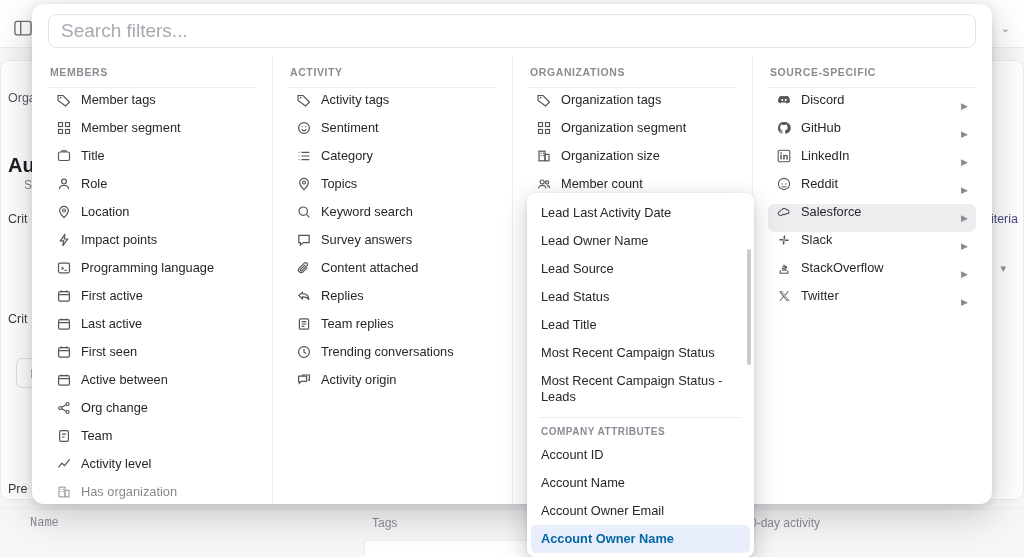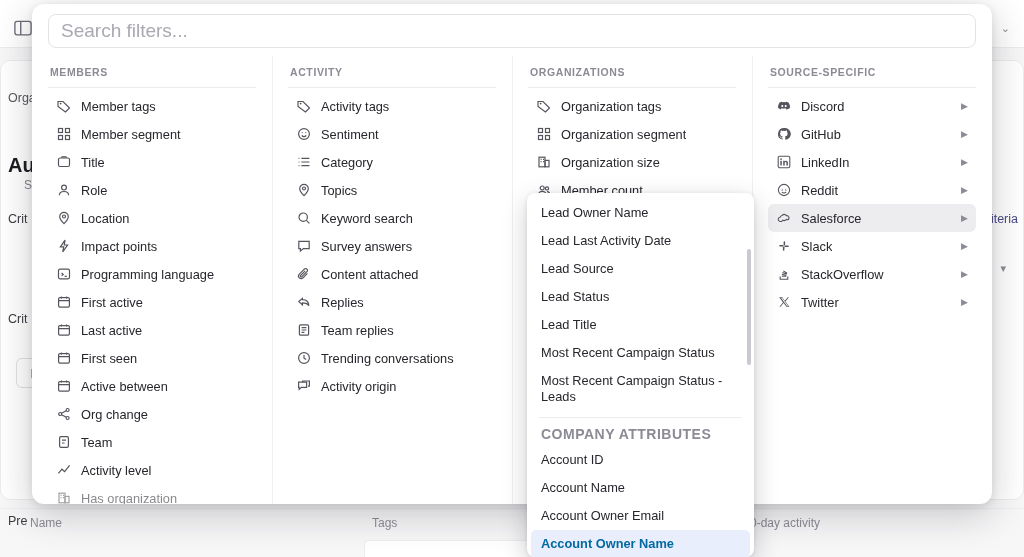--- a/index.html
+++ b/index.html
@@ -44,27 +44,27 @@
   }
   .bg-select-chevron {
     position: absolute; right: 18px; top: 262px; font-size: 11px; color: #8b8b95;
   }
   .bg-box {
     position: absolute; left: 16px; top: 358px; width: 36px; height: 30px;
     border: 1px solid #e0e0e4; border-radius: 6px; background: #fff;
     display: flex; align-items: center; justify-content: center;
     font-size: 13px; color: #55555e;
   }
-  .bg-pre { position: absolute; left: 8px; top: 482px; font-size: 12.5px; color: #3c3c44; margin-top: 32px; }
+  .bg-pre { position: absolute; left: 8px; top: 482px; font-size: 12.5px; color: #3c3c44; }
   .bg-table-head {
     position: absolute; left: 0; top: 508px; width: 1024px; height: 30px;
     border-top: 1px solid #eeeef0;
   }
   .bg-th { position: absolute; top: 516px; font-size: 12px; color: #8c8c96; }
-  .bg-th.c1 { left: 30px; }
+  .bg-th.c1 { left: 30px; font-family: Liberation Mono, monospace; }
   .bg-th.c2 { left: 372px; }
   .bg-th.c3 { left: 750px; }
   .bg-row-line {
     position: absolute; left: 364px; top: 540px; width: 372px; height: 17px;
     border: 1px solid #eeeef0; border-bottom: none; border-radius: 4px 4px 0 0;
     background: #fff;
   }
 
   
   .popover {
@@ -96,21 +96,21 @@
   .col + .col::before {
     content: ""; position: absolute; left: 0; top: 0; width: 1px; height: 448px;
     background: #f0f0f2;
   }
   .col-title {
     font-size: 10.5px; letter-spacing: 0.6px; color: #8b8b95;
     font-weight: bold; padding: 10px 2px 9px 2px;
     border-bottom: 1px solid #ededf0; margin-bottom: 4px;
   }
   .item {
-    display: flex; align-items: center; gap: 10px;
+    display: flex; gap: 10px;
     height: 28px; padding: 0 8px; border-radius: 6px;
     font-size: 12.8px; color: #26262c; cursor: pointer;
     position: relative;
   }
   .item.selected { background: #ededf0; }
   .item .ico {
     width: 15px; height: 15px; flex: 0 0 15px;
     display: flex; align-items: center; justify-content: center;
     color: #55555e;
   }
@@ -135,21 +135,21 @@
   }
   .sub-item {
     padding: 6px 10px; font-size: 12.8px; color: #26262c;
     border-radius: 5px; cursor: pointer; line-height: 1.25;
   }
   .sub-item.active { background: #e8eefc; color: #0369a1; font-weight: bold; }
   .sub-sep {
     height: 1px; background: #ededf0; margin: 6px 8px 4px 8px;
   }
   .sub-group {
-    padding: 4px 10px 4px 10px; font-size: 14px; letter-spacing: 0.5px;
+    padding: 4px 10px 4px 10px; font-size: 10px; letter-spacing: 0.5px;
     color: #8b8b95; font-weight: bold;
   }
   .sub-scrollbar {
     position: absolute; right: 3px; top: 56px; width: 4px; height: 116px;
     background: #c9c9d0; border-radius: 3px;
   }
 </style>
 </head>
 <body>
 
@@ -566,22 +566,22 @@
           <span class="label">Twitter</span>
           <span class="arrow">▶</span>
         </div>
       </div>
 
     </div>
   </div>
 
   <div class="submenu">
     <div class="submenu-inner">
+      <div class="sub-item">Lead Last Activity Date</div>
       <div class="sub-item">Lead Owner Name</div>
-      <div class="sub-item">Lead Last Activity Date</div>
       <div class="sub-item">Lead Source</div>
       <div class="sub-item">Lead Status</div>
       <div class="sub-item">Lead Title</div>
       <div class="sub-item">Most Recent Campaign Status</div>
       <div class="sub-item">Most Recent Campaign Status - Leads</div>
       <div class="sub-sep"></div>
       <div class="sub-group">COMPANY ATTRIBUTES</div>
       <div class="sub-item">Account ID</div>
       <div class="sub-item">Account Name</div>
       <div class="sub-item">Account Owner Email</div>

